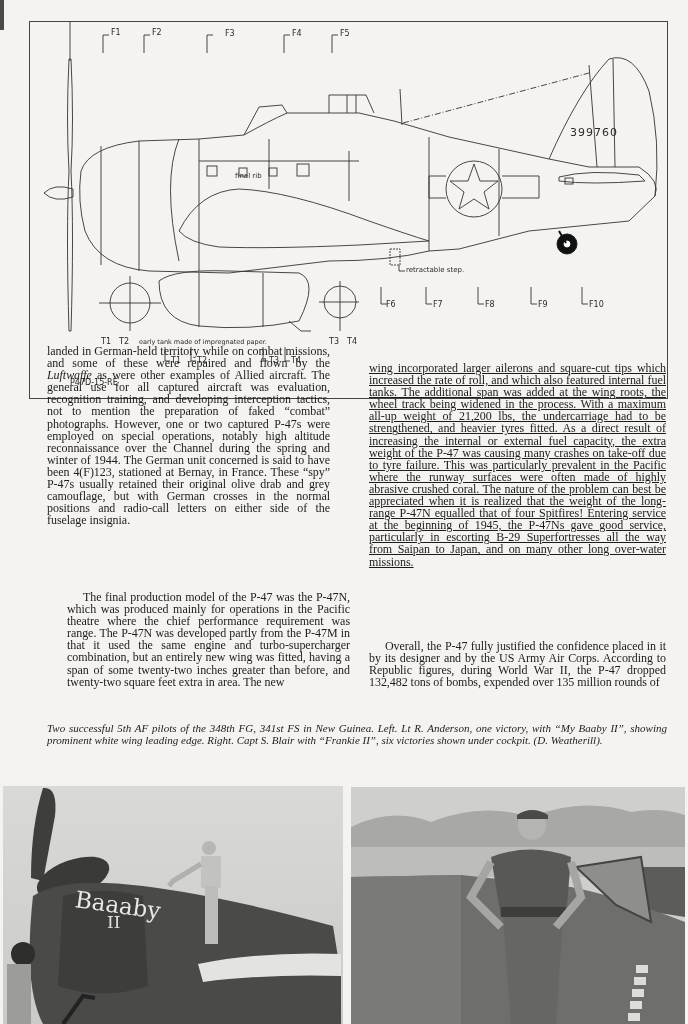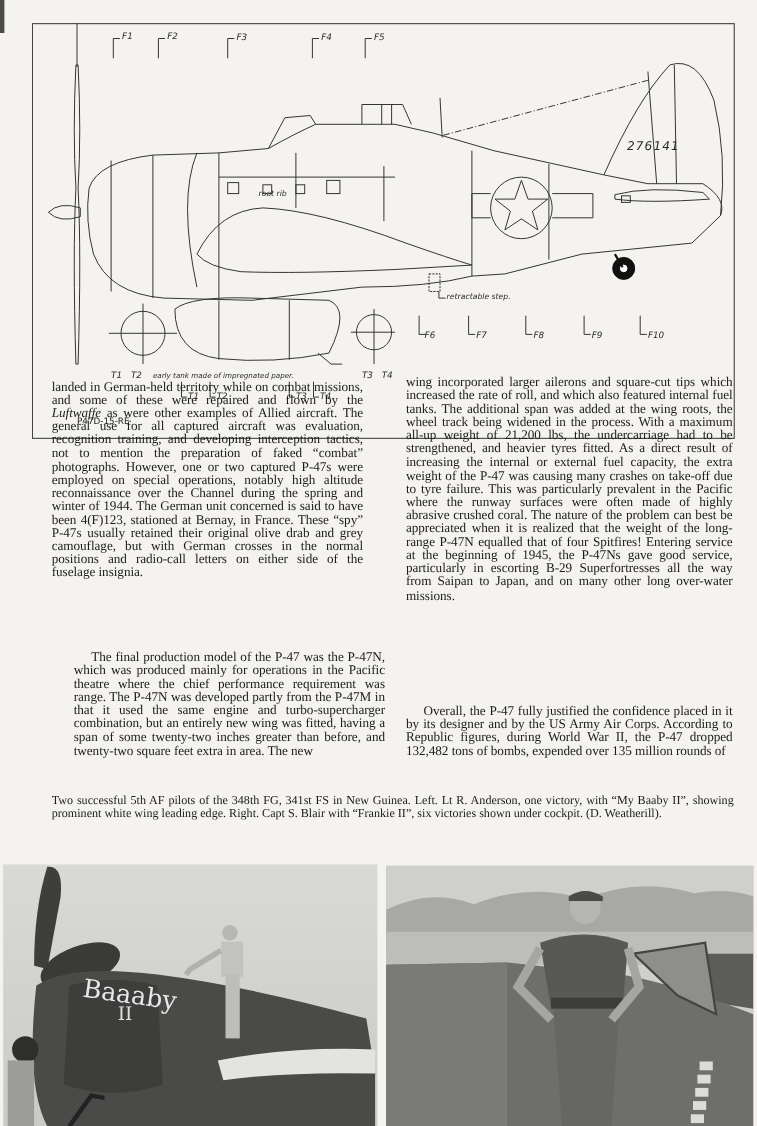--- a/index.html
+++ b/index.html
@@ -9,44 +9,43 @@
     font-family: "Liberation Serif", "DejaVu Serif", serif;
     color: #1c1c1c;
     position: relative;
   }
   .page-shadow-left {
     position: absolute; left: 0; top: 0; width: 4px; height: 30px; background: #4a4a4a;
   }
   .drawing-frame {
     position: absolute; left: 29px; top: 21px; width: 640px; height: 378px;
     box-sizing: border-box;
-    font-style: italic;
   }
   .drawing-frame svg { position: absolute; left: 0; top: 0; }
   .drawing-label {
     position: absolute; font-family: "DejaVu Sans", sans-serif; font-size: 8px;
     color: #2a2a2a; white-space: nowrap; line-height: 1;
   }
   .drawing-code {
     position: absolute; left: 70px; top: 378px; font-family: "DejaVu Sans", sans-serif;
     font-size: 8px; color: #222;
   }
   .col {
     position: absolute; font-size: 12px; line-height: 12.1px; text-align: justify;
     letter-spacing: -0.05px;
   }
   .col p { margin: 0; }
   .col p.indent { text-indent: 16px; }
   #col-left-1 { left: 47px; top: 345px; width: 283px; }
   #col-left-2 { left: 47px; top: 591px; width: 283px; margin-left: 20px; }
-  #col-right-1 { left: 369px; top: 341px; width: 297px; }
+  #col-right-1 { left: 369px; top: 362px; width: 297px; text-decoration: underline; }
   #col-right-2 { left: 369px; top: 640px; width: 297px; }
   .caption {
     position: absolute; left: 47px; top: 722px; width: 620px;
-    font-size: 11px; line-height: 12px; text-align: justify;
+    font-style: italic; font-size: 11px; line-height: 12px; text-align: justify;
   }
   .photo {
     position: absolute; overflow: hidden;
   }
   #photo-left { left: 3px; top: 786px; width: 340px; height: 238px; background: #cfcfcd; }
   #photo-right { left: 351px; top: 787px; width: 334px; height: 237px; background: #c4c4c2; }
   .photo svg { position: absolute; left: 0; top: 0; }
   .nose-art {
     position: absolute; left: 72px; top: 108px; font-family: "DejaVu Serif", serif;
     font-size: 23px; color: #e8e8e8; transform: rotate(8deg); line-height: 1;
@@ -144,44 +143,44 @@
       <path d="M162 326 L162 340 L167 340"></path>
       <path d="M234 326 L234 340 L239 340"></path>
       <path d="M256 326 L256 340 L261 340"></path>
 
       <path d="M260 300 L272 310 L282 310"></path>
     </g>
   </svg>
 
   <span class="drawing-label" style="left:82px;top:8px">F1</span>
   <span class="drawing-label" style="left:123px;top:8px">F2</span>
-  <span class="drawing-label" style="left:186px;top:9px">F3</span>
+  <span class="drawing-label" style="left:196px;top:9px">F3</span>
   <span class="drawing-label" style="left:263px;top:9px">F4</span>
   <span class="drawing-label" style="left:311px;top:9px">F5</span>
 
   <span class="drawing-label" style="left:357px;top:280px">F6</span>
   <span class="drawing-label" style="left:404px;top:280px">F7</span>
   <span class="drawing-label" style="left:456px;top:280px">F8</span>
   <span class="drawing-label" style="left:509px;top:280px">F9</span>
   <span class="drawing-label" style="left:560px;top:280px">F10</span>
 
   <span class="drawing-label" style="left:72px;top:317px">T1</span>
   <span class="drawing-label" style="left:90px;top:317px">T2</span>
   <span class="drawing-label" style="left:300px;top:317px">T3</span>
   <span class="drawing-label" style="left:318px;top:317px">T4</span>
 
   <span class="drawing-label" style="left:142px;top:336px">T1</span>
   <span class="drawing-label" style="left:168px;top:336px">T2</span>
   <span class="drawing-label" style="left:240px;top:336px">T3</span>
   <span class="drawing-label" style="left:262px;top:336px">T4</span>
 
-  <span class="drawing-label" style="left:206px;top:152px;font-size:7px">root rib</span>
+  <span class="drawing-label" style="left:206px;top:152px;font-size:7px">final rib</span>
   <span class="drawing-label" style="left:377px;top:246px;font-size:7px">retractable step.</span>
   <span class="drawing-label" style="left:110px;top:318px;font-size:6.5px">early tank made of impregnated paper.</span>
-  <span class="drawing-label" style="left:541px;top:106px;font-size:11px;letter-spacing:1px">276141</span>
+  <span class="drawing-label" style="left:541px;top:106px;font-size:11px;letter-spacing:1px">399760</span>
 </div>
 <span class="drawing-code">P47D-15-RE</span>
 
 <div class="col" id="col-left-1">
   <p><span>landed in German-held territory while on combat missions, and some of these were repaired and flown by the </span><em>Luftwaffe</em><span> as were other examples of Allied aircraft. The general use for all captured aircraft was evaluation, recognition training, and developing interception tactics, not to mention the preparation of faked “combat” photographs. How­ever, one or two captured P-47s were employed on special operations, notably high altitude recon­naissance over the Channel during the spring and winter of 1944. The German unit concerned is said to have been 4(F)123, stationed at Bernay, in France. These “spy” P-47s usually retained their original olive drab and grey camouflage, but with German crosses in the normal positions and radio-call letters on either side of the fuselage insignia.</span></p>
 </div>
 <div class="col" id="col-left-2">
   <p class="indent">The final production model of the P-47 was the P-47N, which was produced mainly for operations in the Pacific theatre where the chief performance requirement was range. The P-47N was developed partly from the P-47M in that it used the same engine and turbo-supercharger combination, but an entirely new wing was fitted, having a span of some twenty-two inches greater than before, and twenty-two square feet extra in area. The new</p>
 </div>
 <div class="col" id="col-right-1">

